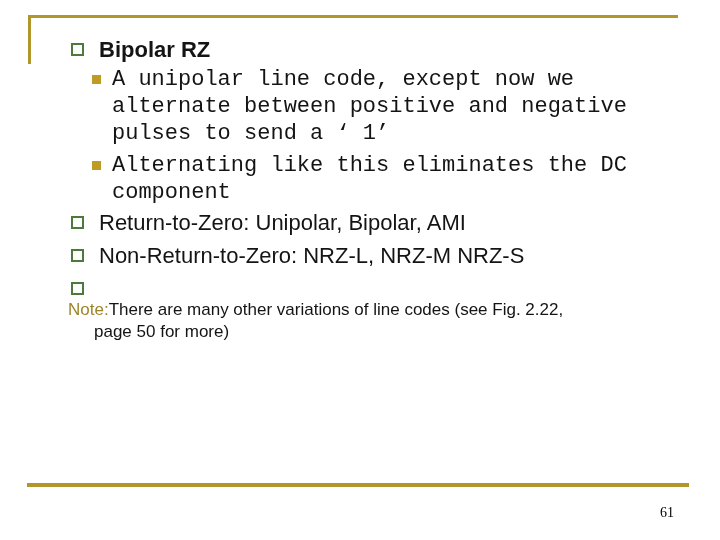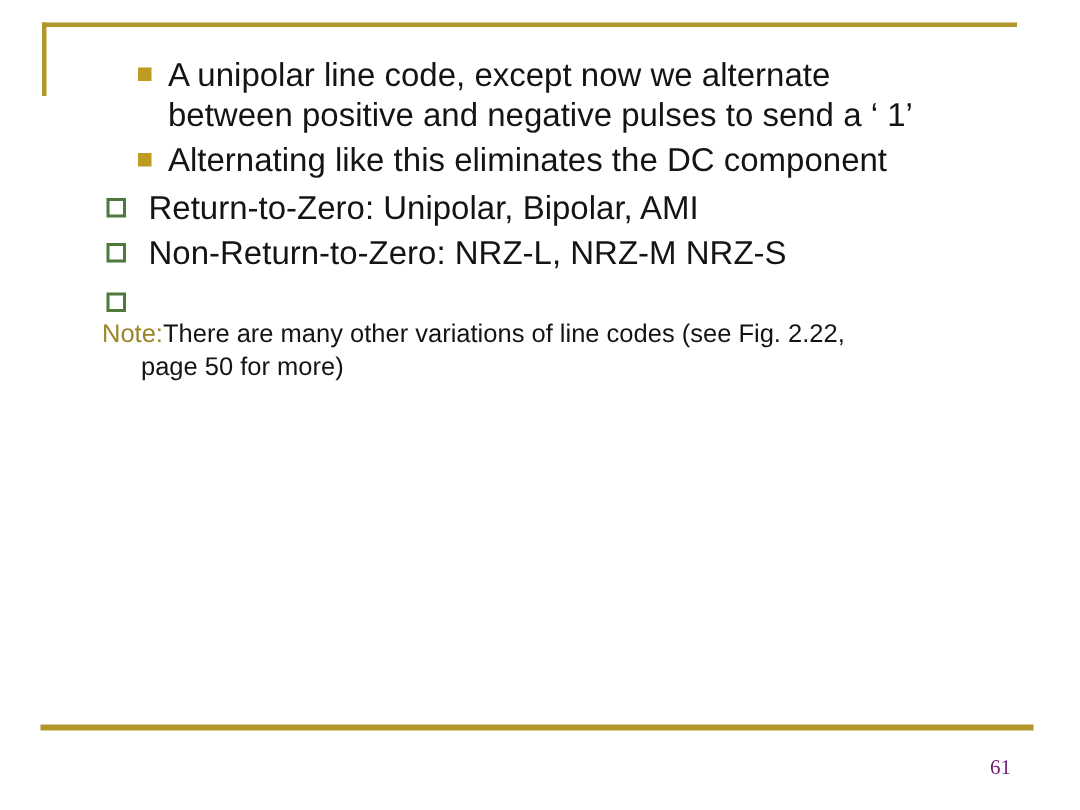--- a/index.html
+++ b/index.html
@@ -21,21 +21,21 @@
   
   .top-line{position:absolute;left:28px;top:15px;width:650px;height:3px;background:var(--gold);}
   .left-line{position:absolute;left:28px;top:15px;width:3px;height:49px;background:var(--gold);}
   .bottom-line{position:absolute;left:27px;top:483px;width:662px;height:4px;background:var(--gold);}
   
   .content{position:absolute;left:40px;top:36px;width:628px;}
   .row{position:relative;font-size:22px;line-height:27px;color:var(--text);}
   .row.bold{font-weight:bold;}
   .row.l0{padding-left:22px;font-size:23px;line-height:28px;}
   .row.l1{padding-left:59px;}
-  .row.l2{padding-left:72px;}
+  .row.l2{padding-left:72px;font-family:Liberation Mono, monospace;}
   .row.l3{padding-left:103px;}
   .row.l2 .txt{max-width:548px;}
   .row.l2.narrow .txt{max-width:520px;}
   .row.l3 .txt{max-width:520px;}
   .row.l1 .txt{max-width:560px;}
   .bullet{position:absolute;display:block;}
   .l0 .bullet{left:1px;top:9px;width:11px;height:11px;}
   .l1 .bullet{left:31px;top:7px;width:9px;height:9px;}
   .l2 .bullet{left:52px;top:9px;width:9px;height:9px;}
   .l3 .bullet{left:82px;top:8px;width:8px;height:8px;}
@@ -59,34 +59,38 @@
     line-height:22px;
     padding-left:26px;
     text-indent:-26px;
     color:var(--text);
   }
   .note .note-label{color:var(--note-label);}
   
   .page-number{
     position:absolute;left:660px;top:505px;
     font-family:"Liberation Serif", serif;
-    font-size:14px;color:#701a75;
+    font-size:14px;color:#000000;
   }
   i{font-style:italic;}
 </style>
 </head>
 <body>
 
 <div class="slide">
   <div class="top-line"></div>
   <div class="left-line"></div>
   <div class="bottom-line"></div>
 
   <div class="content">
     <div id="bullet-list">
+        <div class="row l1 bold">
+          <span class="bullet outline-square"></span>
+          <div class="txt">Bipolar RZ</div>
+        </div>
         <div class="row l2 narrow">
           <span class="bullet filled-square"></span>
           <div class="txt">A unipolar line code, except now we alternate between positive and negative pulses to send a ‘ 1’</div>
         </div>
         <div class="row l2">
           <span class="bullet filled-square"></span>
           <div class="txt">Alternating like this eliminates the DC component</div>
         </div>
         <div class="row l1">
           <span class="bullet outline-square"></span>

